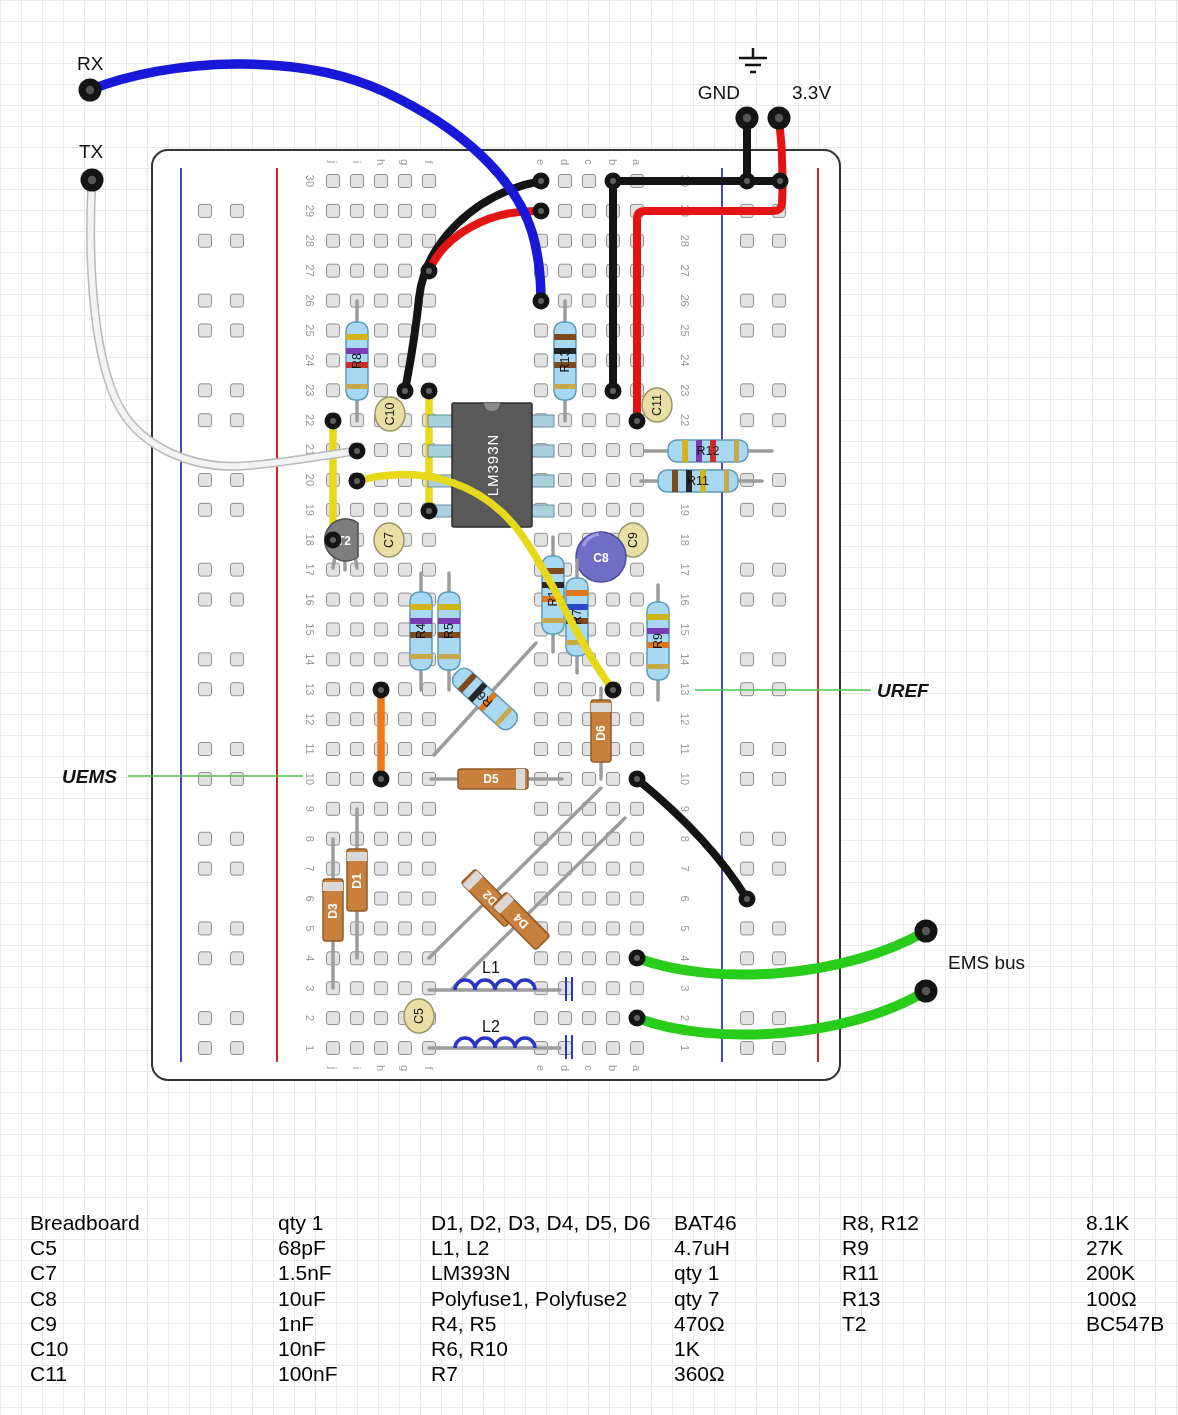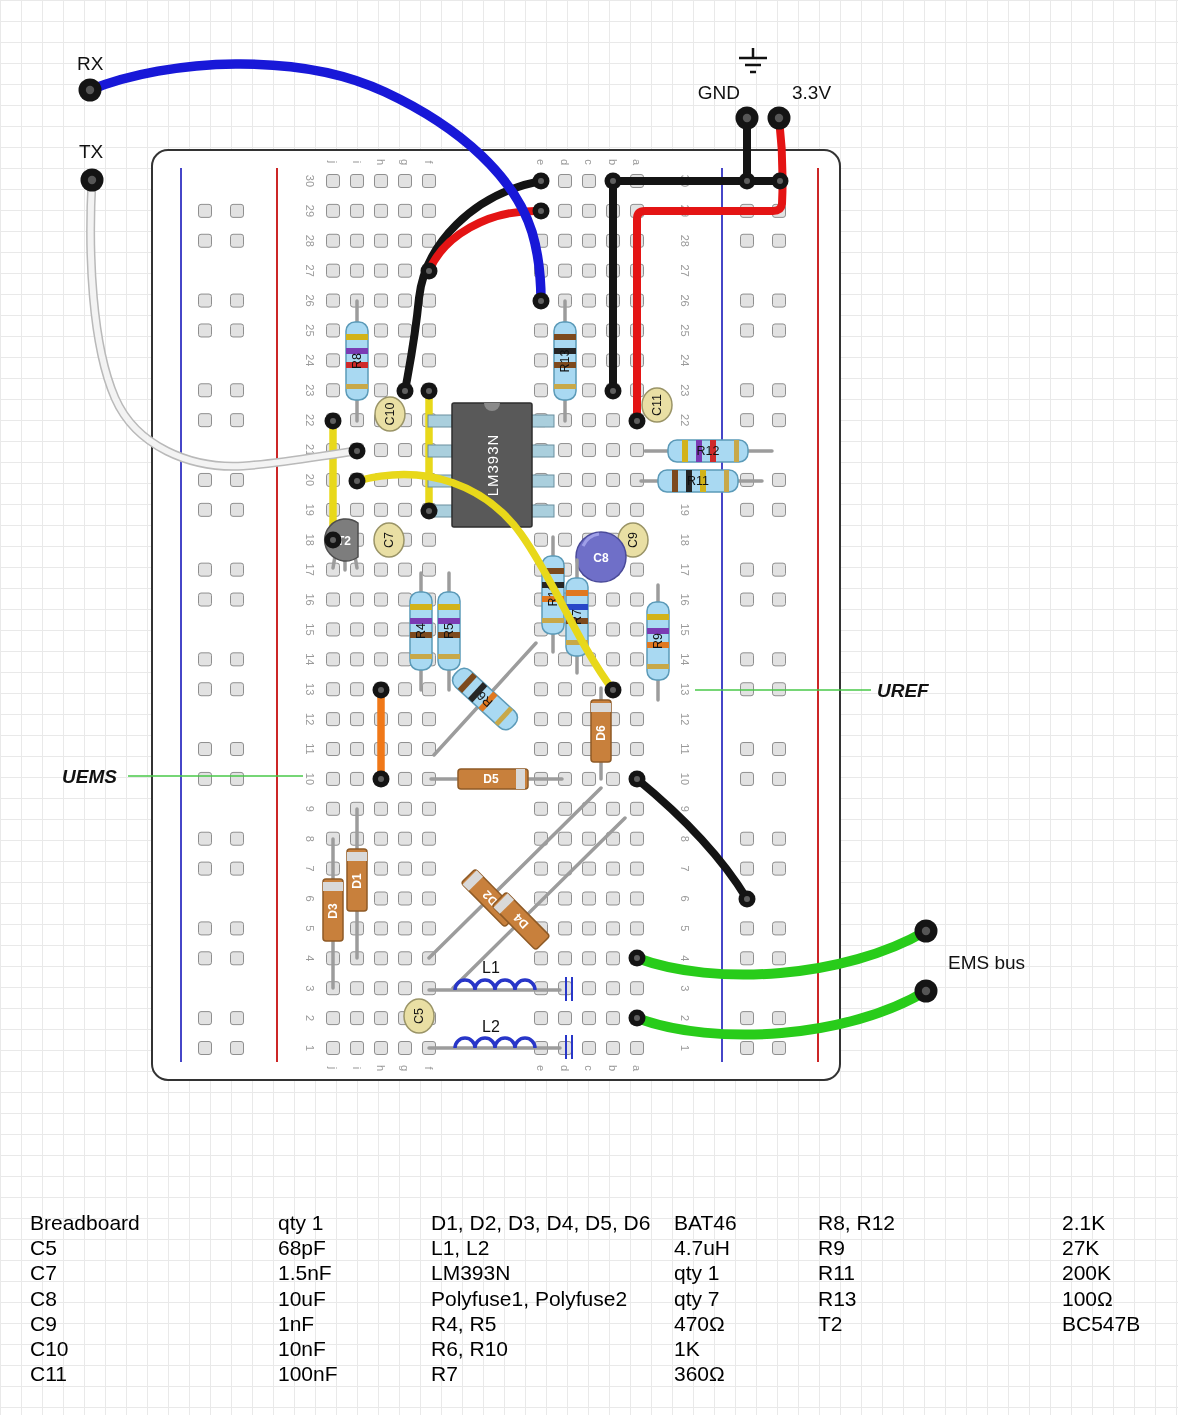--- a/index.html
+++ b/index.html
@@ -37,21 +37,21 @@
   .coil{stroke:#2836c8;stroke-width:3.5;fill:none;}
   .coil-bar{stroke:#2836c8;stroke-width:2;}
   .anno{font-size:19px;fill:#111;}
   .anno-bold{font-size:19px;font-weight:bold;font-style:italic;fill:#111;}
   .l-label{font-size:16px;fill:#111;}
   .gnd-line{stroke:#111;stroke-width:2.5;}
   #bom{position:absolute;left:0;top:1210px;width:1178px;color:#000;}
   .bom-group{position:absolute;top:0;display:grid;grid-auto-rows:25.2px;font-size:21px;line-height:25.2px;}
   .bom-group.g0{left:30px;grid-template-columns:248px auto;}
   .bom-group.g1{left:425px;grid-template-columns:243px auto;margin-left:6px;}
-  .bom-group.g2{left:818px;grid-template-columns:244px auto;}
+  .bom-group.g2{left:842px;grid-template-columns:244px auto;}
   .bom-part,.bom-value{white-space:nowrap;}
 </style>
 </head>
 <body>
 
 <div class="canvas">
 <svg width="1178" height="1415" viewBox="0 0 1178 1415">
   <defs>
     <g id="padS">
           <circle r="8.5" fill="#141414"></circle>
@@ -837,21 +837,21 @@
         <div class="bom-value">qty 7</div>
         <div class="bom-part">R4, R5</div>
         <div class="bom-value">470Ω</div>
         <div class="bom-part">R6, R10</div>
         <div class="bom-value">1K</div>
         <div class="bom-part">R7</div>
         <div class="bom-value">360Ω</div>
       </div>
       <div class="bom-group g2">
         <div class="bom-part">R8, R12</div>
-        <div class="bom-value">2.1K</div>
+        <div class="bom-value">8.1K</div>
         <div class="bom-part">R9</div>
         <div class="bom-value">27K</div>
         <div class="bom-part">R11</div>
         <div class="bom-value">200K</div>
         <div class="bom-part">R13</div>
         <div class="bom-value">100Ω</div>
         <div class="bom-part">T2</div>
         <div class="bom-value">BC547B</div>
       </div>
     </div>

